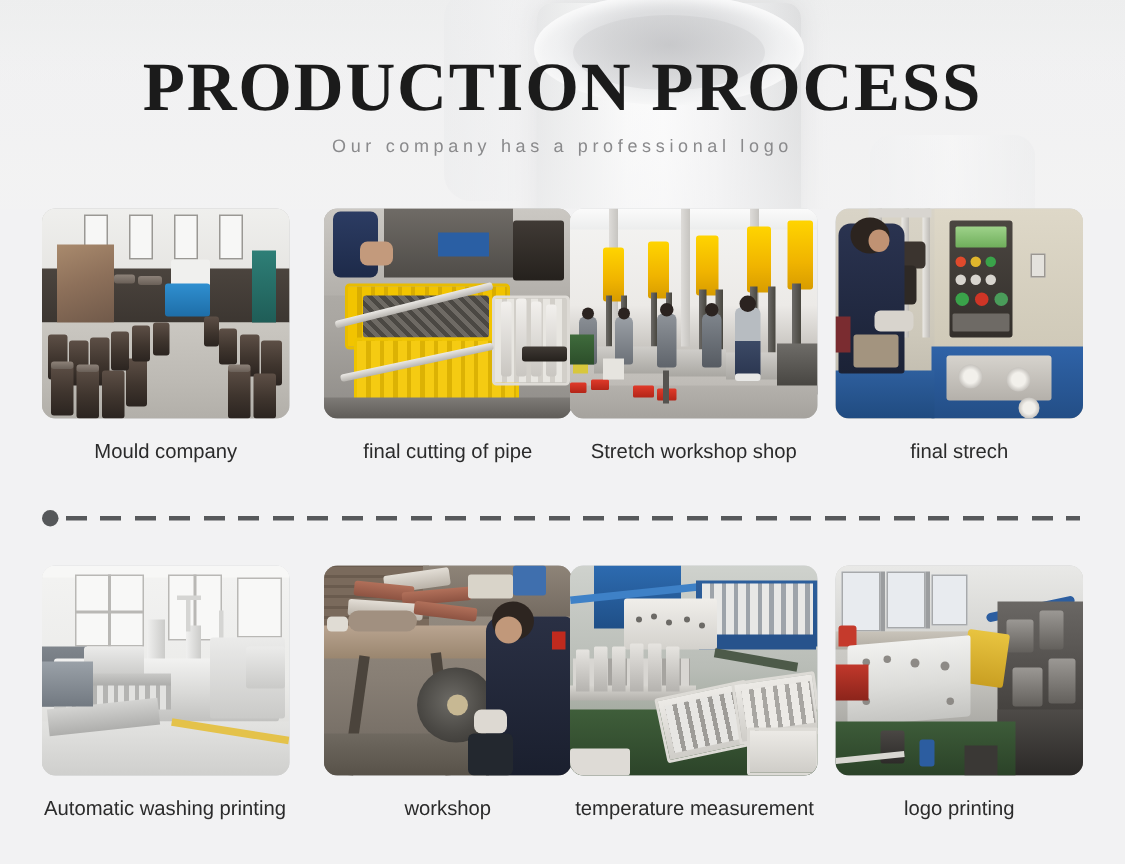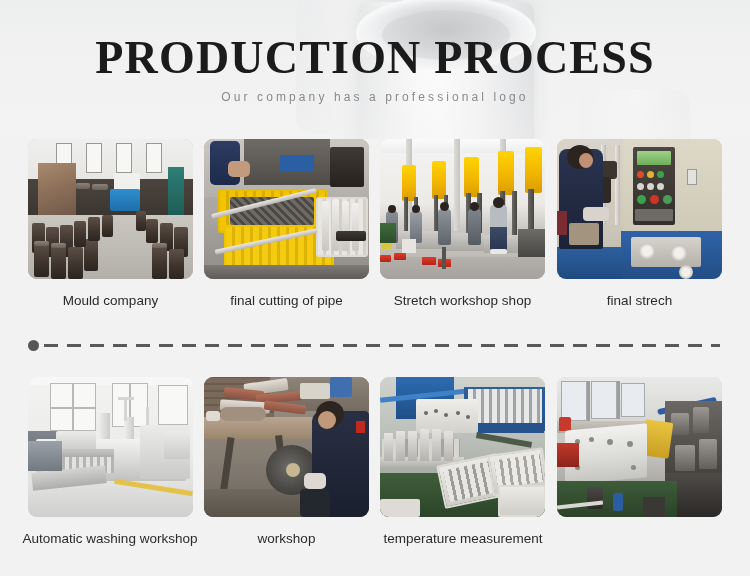--- a/index.html
+++ b/index.html
@@ -134,21 +134,21 @@
     width: 694px;
   }
   .row-1 { top: 139px; }
   .row-2 { top: 377px; }
 
   .cell {
     position: absolute;
     width: 165px;
   }
   .cell.c0 { left: 0px; }
-  .cell.c1 { left: 176px; }
+  .cell.c1 { left: 188px; }
   .cell.c2 { left: 352px; }
   .cell.c3 { left: 529px; }
 
   .thumb {
     position: relative;
     width: 165px;
     height: 140px;
     border-radius: 9px;
     overflow: hidden;
     background: #cfd1d3;
@@ -523,21 +523,21 @@
           <div class="l tank" style="left:112px;top:48px;width:50px;height:54px"></div>
           <div class="l tank" style="left:136px;top:54px;width:26px;height:28px"></div>
           <div class="l" style="left:12px;top:72px;width:74px;height:10px;background:linear-gradient(180deg,#c8c8c6,#a6a6a4)"></div>
           <div class="l" style="left:16px;top:80px;width:70px;height:16px;background:repeating-linear-gradient(90deg,#e2e2e0 0 4px,#b4b4b2 4px 7px)"></div>
           <div class="l floor"></div>
           <div class="l convey"></div>
           <div class="l yline"></div>
           <div class="l" style="left:0;top:64px;width:34px;height:30px;background:linear-gradient(180deg,#9aa1a8,#727981)"></div>
         </div>
       </div>
-      <div class="caption wide">Automatic washing workshop</div>
+      <div class="caption wide">Automatic washing printing</div>
     </div>
 
     <div class="cell c1">
       <div class="thumb">
         <div class="scene s6">
           <div class="l brick"></div>
           <div class="l" style="left:66px;top:0;width:99px;height:34px;background:linear-gradient(180deg,#8e8478,#746b61)"></div>
           <div class="l beltl" style="left:40px;top:4px;width:44px;height:12px;transform:rotate(-8deg)"></div>
           <div class="l belt" style="left:20px;top:12px;width:40px;height:10px;transform:rotate(6deg)"></div>
           <div class="l belt" style="left:52px;top:16px;width:46px;height:9px;transform:rotate(-5deg)"></div>
@@ -626,16 +626,17 @@
           <div class="l bolt" style="left:18px;top:88px;width:5px;height:5px"></div>
           <div class="l bolt" style="left:74px;top:88px;width:5px;height:5px"></div>
           <div class="l redbox"></div>
           <div class="l green"></div>
           <div class="l nozzle"></div>
           <div class="l hose"></div>
           <div class="l" style="left:56px;top:116px;width:10px;height:18px;background:#2c5da0;border-radius:2px"></div>
           <div class="l" style="left:86px;top:120px;width:22px;height:20px;background:#3a3835"></div>
         </div>
       </div>
+      <div class="caption">logo printing</div>
     </div>
   </div>
 
 </div>
 
 </body></html>

